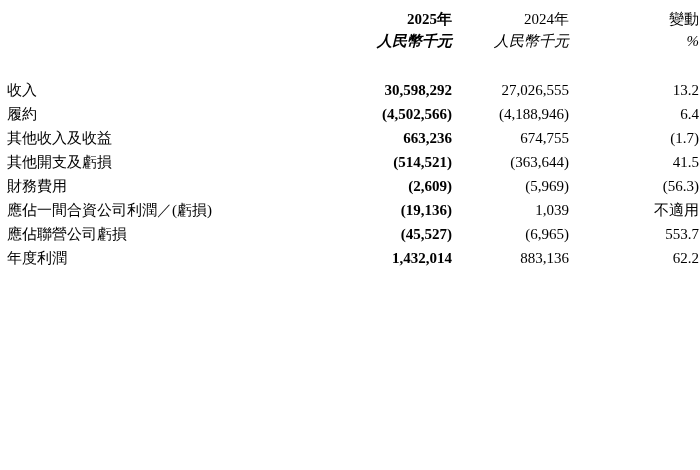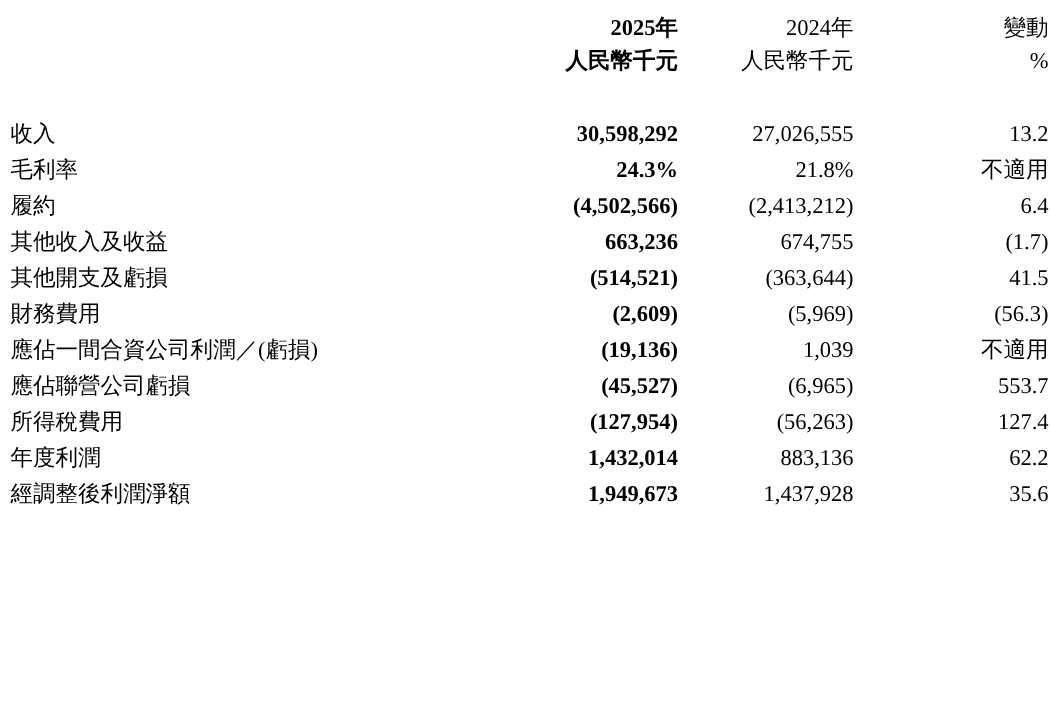--- a/index.html
+++ b/index.html
@@ -26,21 +26,21 @@
   th, td {
     padding: 0;
     vertical-align: bottom;
     font-weight: normal;
     white-space: nowrap;
   }
   thead th { padding-bottom: 26px; }
   thead .hline { line-height: 22px; }
   .num { text-align: right; }
   .b { font-weight: bold; }
-  .unit { }
+  .unit { font-style: italic; }
   tbody td { height: 24px; line-height: 24px; }
   tbody td.c25 { font-weight: bold; }
   tbody tr.bold td.lbl { font-weight: normal; }
 </style>
 </head>
 <body>
 
 <div class="page">
   <table>
     <colgroup>
@@ -67,29 +67,23 @@
       </tr>
     </thead>
     <tbody>
         <tr>
           <td class="lbl">收入</td>
           <td class="num c25">30,598,292</td>
           <td class="num c24">27,026,555</td>
           <td class="num chg">13.2</td>
         </tr>
         <tr>
-          <td class="lbl">毛利率</td>
-          <td class="num c25">24.3%</td>
-          <td class="num c24">21.8%</td>
-          <td class="num chg">不適用</td>
-        </tr>
-        <tr>
           <td class="lbl">履約</td>
           <td class="num c25">(4,502,566)</td>
-          <td class="num c24">(2,413,212)</td>
+          <td class="num c24">(4,188,946)</td>
           <td class="num chg">6.4</td>
         </tr>
         <tr>
           <td class="lbl">其他收入及收益</td>
           <td class="num c25">663,236</td>
           <td class="num c24">674,755</td>
           <td class="num chg">(1.7)</td>
         </tr>
         <tr>
           <td class="lbl">其他開支及虧損</td>
@@ -108,33 +102,21 @@
           <td class="num c25">(19,136)</td>
           <td class="num c24">1,039</td>
           <td class="num chg">不適用</td>
         </tr>
         <tr>
           <td class="lbl">應佔聯營公司虧損</td>
           <td class="num c25">(45,527)</td>
           <td class="num c24">(6,965)</td>
           <td class="num chg">553.7</td>
         </tr>
-        <tr>
-          <td class="lbl">所得稅費用</td>
-          <td class="num c25">(127,954)</td>
-          <td class="num c24">(56,263)</td>
-          <td class="num chg">127.4</td>
-        </tr>
         <tr class="bold">
           <td class="lbl">年度利潤</td>
           <td class="num c25">1,432,014</td>
           <td class="num c24">883,136</td>
           <td class="num chg">62.2</td>
         </tr>
-        <tr class="bold">
-          <td class="lbl">經調整後利潤淨額</td>
-          <td class="num c25">1,949,673</td>
-          <td class="num c24">1,437,928</td>
-          <td class="num chg">35.6</td>
-        </tr>
       </tbody>
   </table>
 </div>
 
 </body></html>

